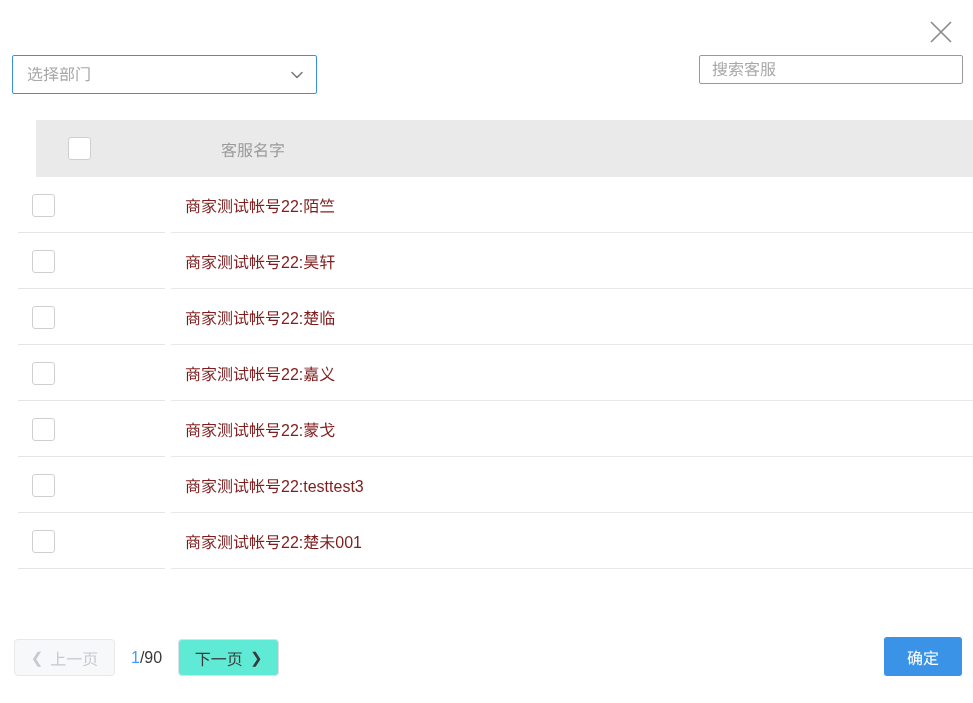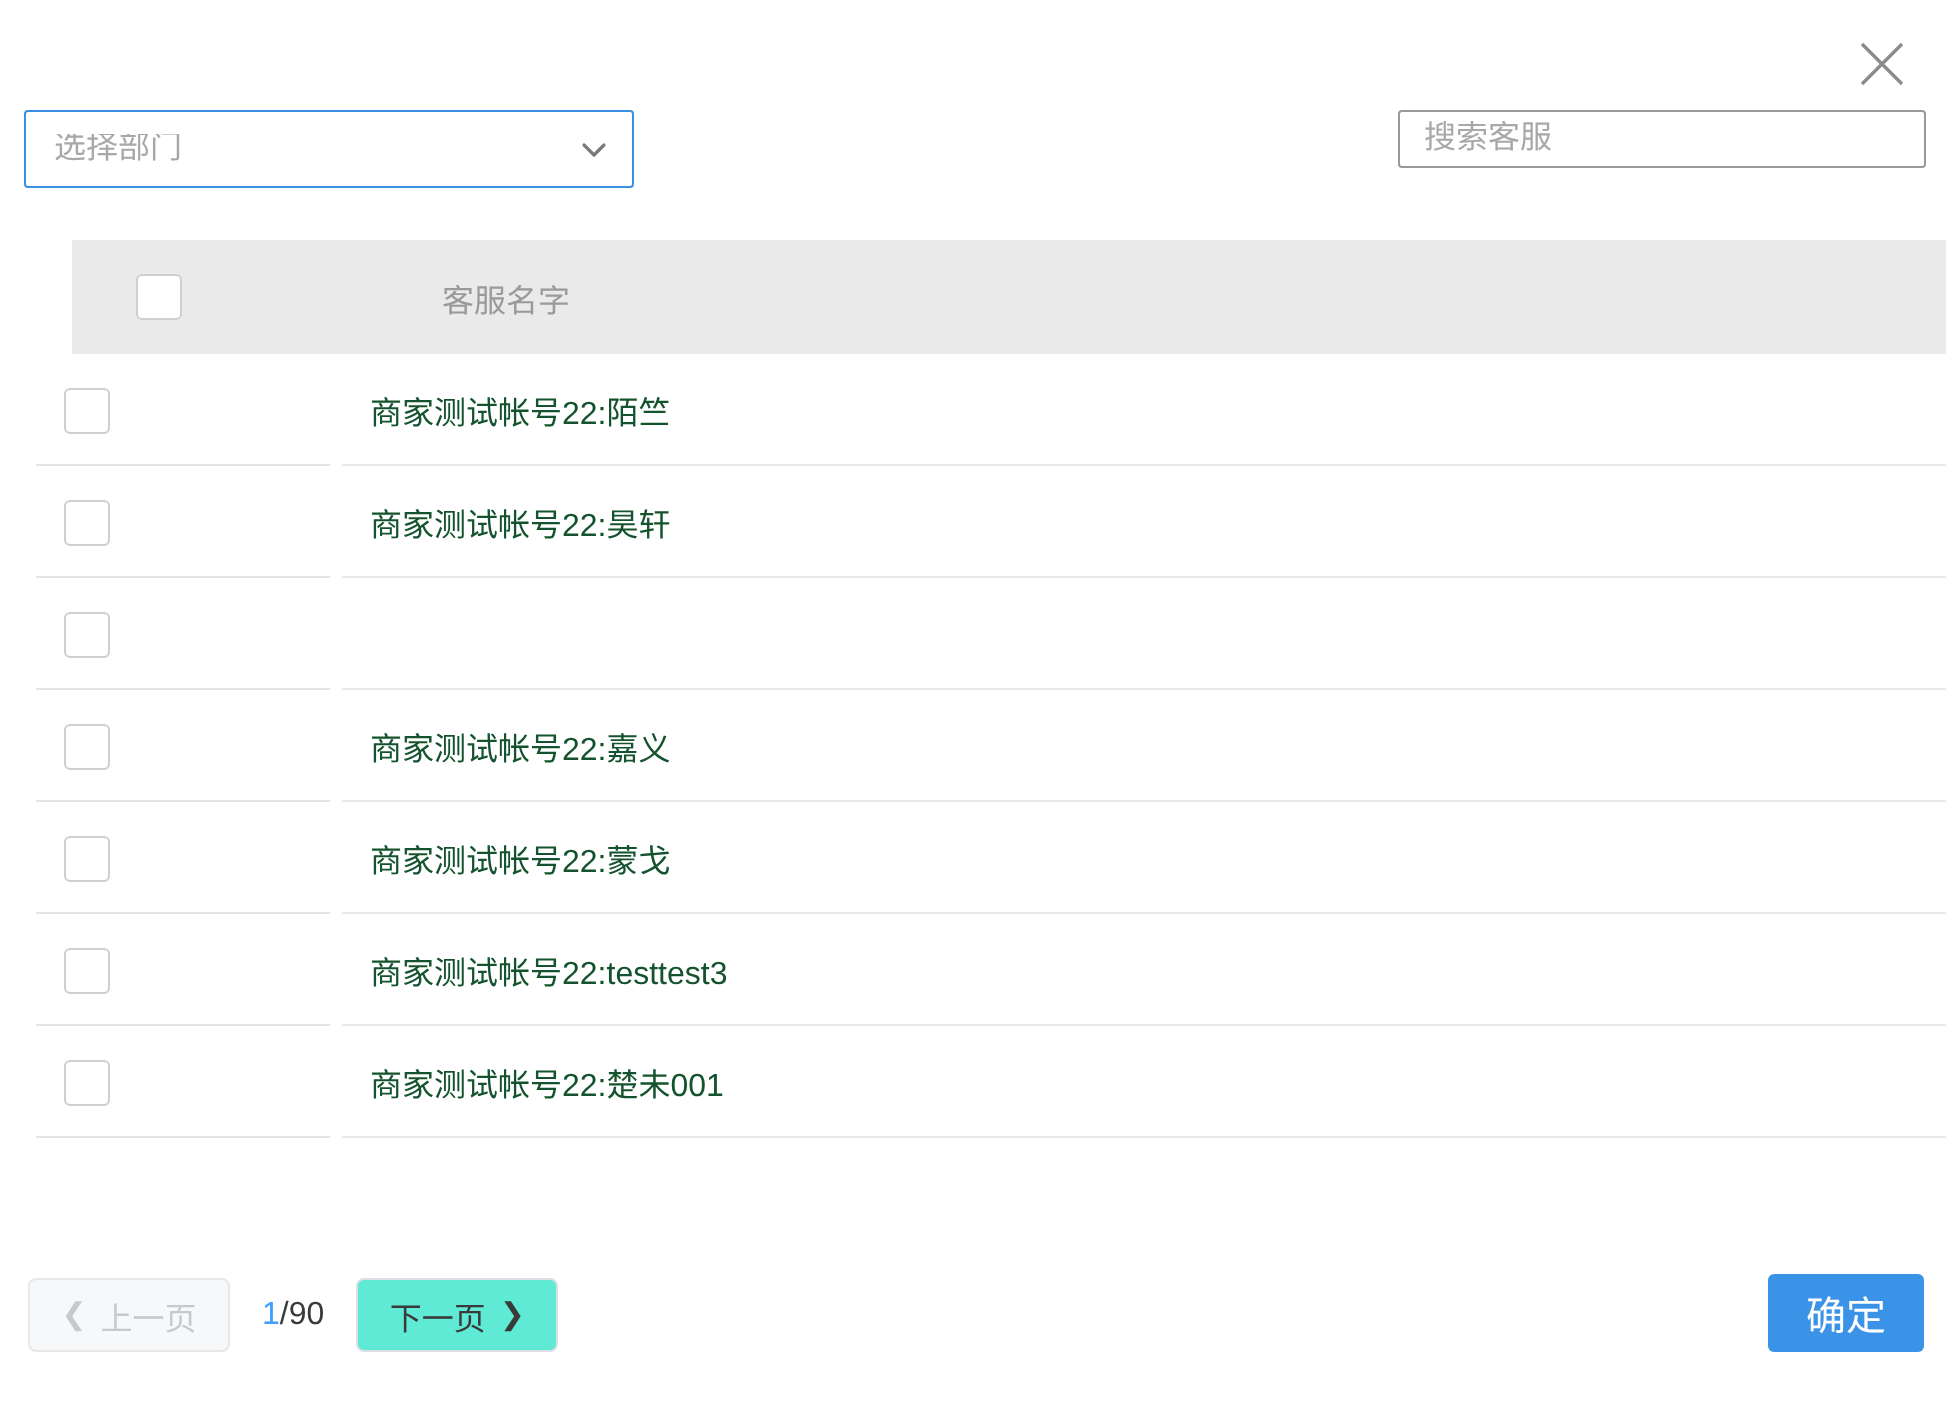--- a/index.html
+++ b/index.html
@@ -165,21 +165,21 @@
   .trow::after {
     content: "";
     position: absolute;
     left: 171px;
     right: 0;
     bottom: 0;
     height: 1px;
     background: #e8e8e8;
   }
   .trow .cell-name {
-    color: #14532d;
+    color: #7f1d1d;
   }
 
   
   .footer {
     position: absolute;
     left: 0;
     bottom: 0;
     width: 973px;
     height: 78px;
   }
@@ -226,21 +226,21 @@
     position: absolute;
     right: 11px;
     top: 12px;
     width: 78px;
     height: 39px;
     background: #3b93e8;
     border: none;
     border-radius: 3px;
     color: #ffffff;
     font-family: Liberation Serif, serif;
-    font-size: 20px;
+    font-size: 16px;
     cursor: pointer;
     padding: 0;
   }
 </style>
 </head>
 <body>
 
 <div class="dialog">
 
   <button class="close-btn">
@@ -281,20 +281,21 @@
         <div class="trow">
           <div class="cell-check">
             <span class="checkbox"></span>
           </div>
           <div class="cell-name">商家测试帐号22:昊轩</div>
         </div>
         <div class="trow">
           <div class="cell-check">
             <span class="checkbox"></span>
           </div>
+          <div class="cell-name">商家测试帐号22:楚临</div>
         </div>
         <div class="trow">
           <div class="cell-check">
             <span class="checkbox"></span>
           </div>
           <div class="cell-name">商家测试帐号22:嘉义</div>
         </div>
         <div class="trow">
           <div class="cell-check">
             <span class="checkbox"></span>

